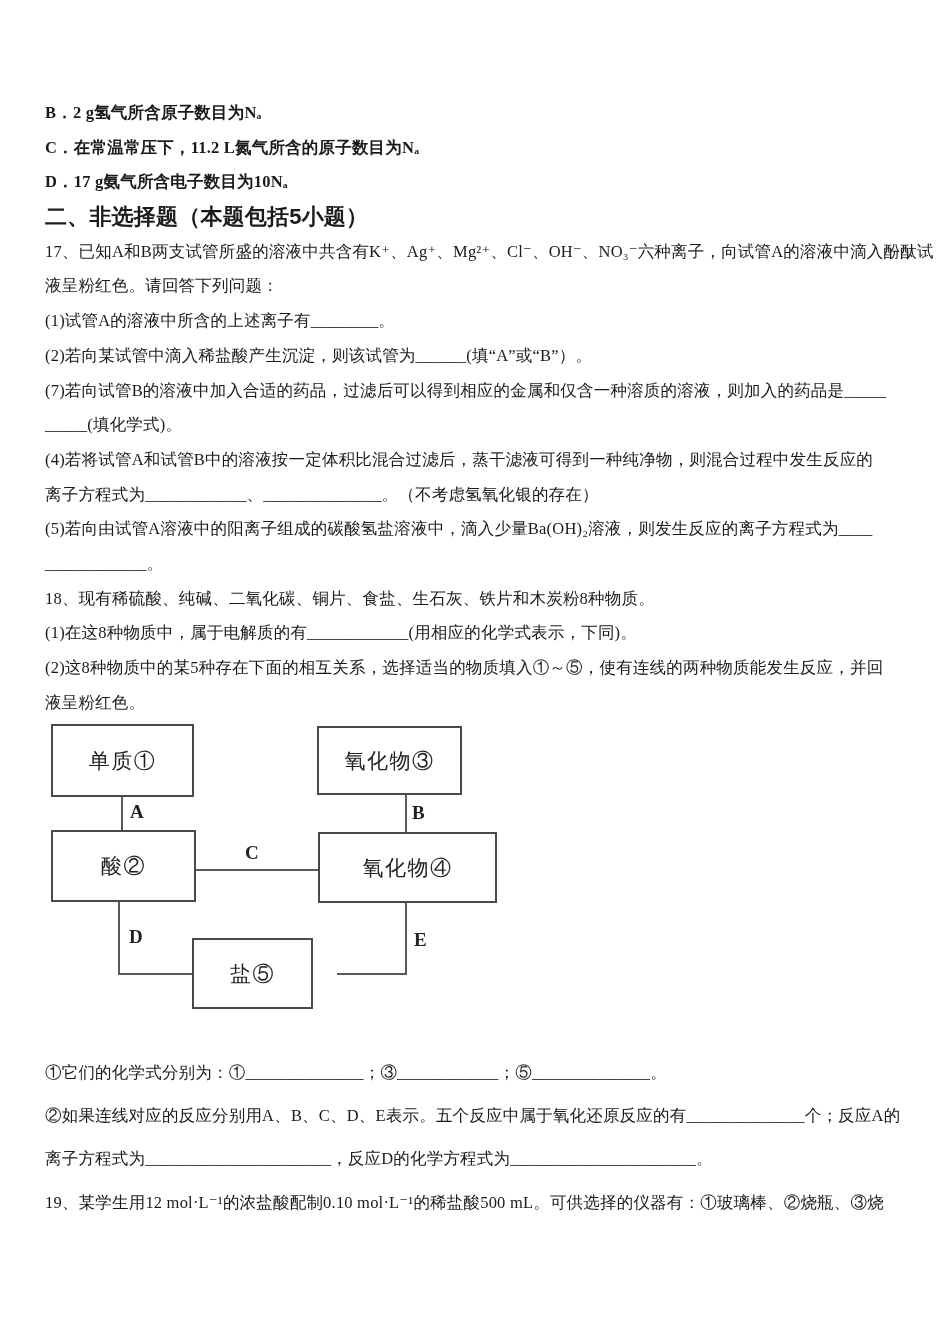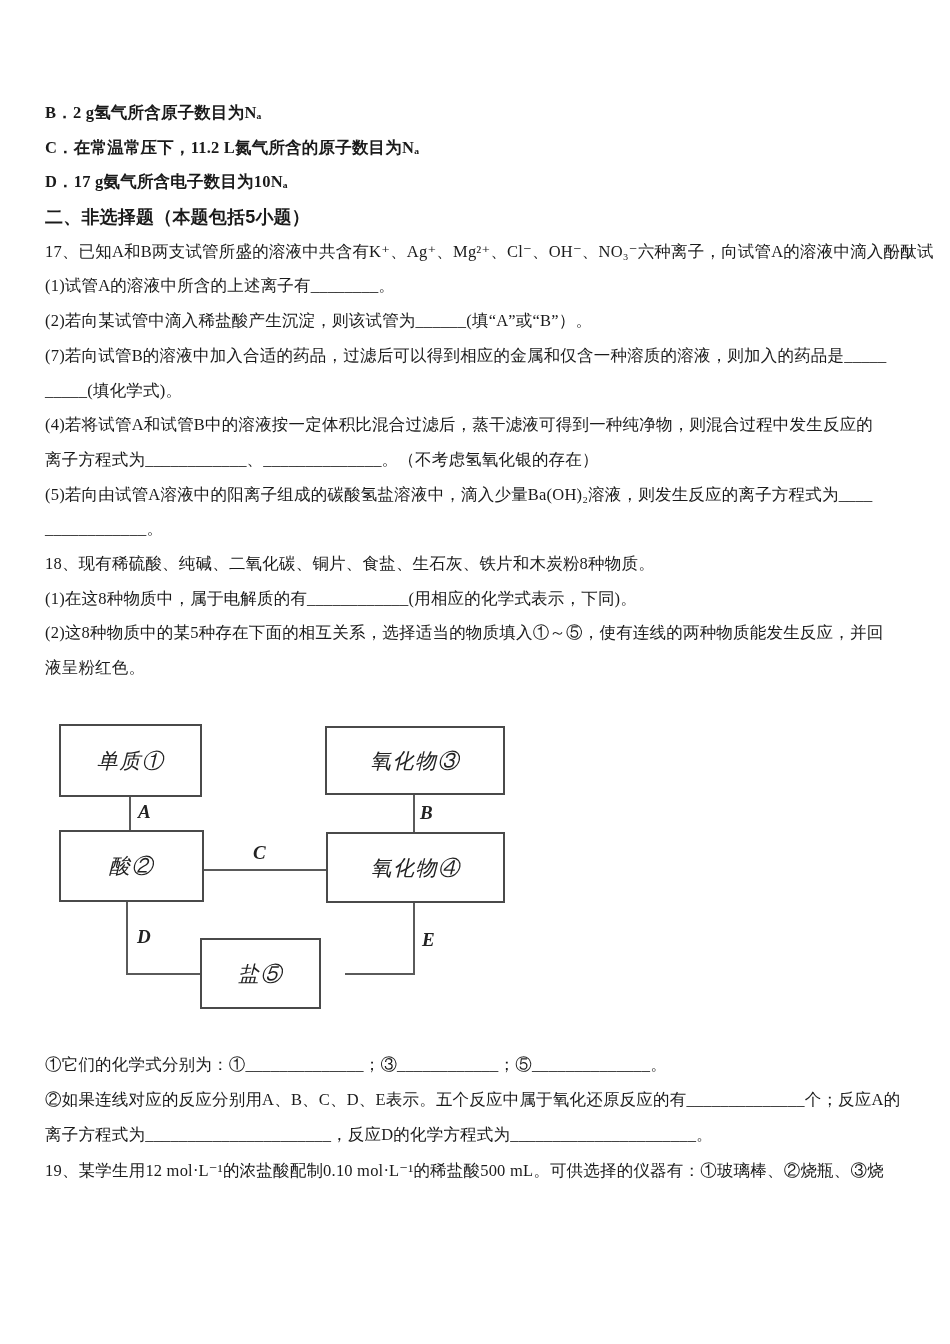--- a/index.html
+++ b/index.html
@@ -14,29 +14,29 @@
   }
   .flow{position:absolute;left:45px;right:24px;}
   .flow-top{top:96px;}
   .flow-bottom{top:1047px;}
   .line{
     font-size:16.5px;
     white-space:nowrap;
     letter-spacing:0.2px;
   }
   .flow-top .line{height:34.7px;line-height:34.7px;}
-  .flow-bottom .line{height:35.2px;line-height:35.2px;}
+  .flow-bottom .line{height:35.2px;line-height:35.2px;margin-top:8px;}
   .opt{font-weight:600;}
   .section{
     font-weight:bold;
     font-family:"Liberation Sans","DejaVu Sans",sans-serif;
-    font-size:18px;
+    font-size:22px;
   }
   
-  .diagram{position:absolute;left:8px;top:700px;width:520px;height:330px;font-style:italic;}
+  .diagram{position:absolute;left:0;top:700px;width:520px;height:330px;}
   .dbox{
     position:absolute;
     border:2px solid #4a4a4a;
     background:#ffffff;
     box-sizing:border-box;
     display:flex;align-items:center;justify-content:center;
     font-size:21px;letter-spacing:1.5px;color:#222222;
   }
   .dline{position:absolute;background:#5a5a5a;}
   .dlabel{
@@ -49,38 +49,39 @@
 <body>
 
 <div class="page">
 
   <div class="flow flow-top">
     <div class="line opt">B．2 g氢气所含原子数目为Nₐ</div>
     <div class="line opt">C．在常温常压下，11.2 L氮气所含的原子数目为Nₐ</div>
     <div class="line opt">D．17 g氨气所含电子数目为10Nₐ</div>
     <div class="line section">二、非选择题（本题包括5小题）</div>
     <div class="line">17、已知A和B两支试管所盛的溶液中共含有K⁺、Ag⁺、Mg²⁺、Cl⁻、OH⁻、NO₃⁻六种离子，向试管A的溶液中滴入酚酞试</div>
+    <div class="line">液呈粉红色。请回答下列问题：</div>
     <div class="line">(1)试管A的溶液中所含的上述离子有________。</div>
     <div class="line">(2)若向某试管中滴入稀盐酸产生沉淀，则该试管为______(填“A”或“B”）。</div>
     <div class="line">(7)若向试管B的溶液中加入合适的药品，过滤后可以得到相应的金属和仅含一种溶质的溶液，则加入的药品是_____</div>
     <div class="line">_____(填化学式)。</div>
     <div class="line">(4)若将试管A和试管B中的溶液按一定体积比混合过滤后，蒸干滤液可得到一种纯净物，则混合过程中发生反应的</div>
     <div class="line">离子方程式为____________、______________。（不考虑氢氧化银的存在）</div>
     <div class="line">(5)若向由试管A溶液中的阳离子组成的碳酸氢盐溶液中，滴入少量Ba(OH)₂溶液，则发生反应的离子方程式为____</div>
     <div class="line">____________。</div>
     <div class="line">18、现有稀硫酸、纯碱、二氧化碳、铜片、食盐、生石灰、铁片和木炭粉8种物质。</div>
     <div class="line">(1)在这8种物质中，属于电解质的有____________(用相应的化学式表示，下同)。</div>
     <div class="line">(2)这8种物质中的某5种存在下面的相互关系，选择适当的物质填入①～⑤，使有连线的两种物质能发生反应，并回</div>
     <div class="line">液呈粉红色。</div>
   </div>
 
   <div class="diagram">
 
     <div class="dbox" style="left:51px;top:24px;width:143px;height:73px;">单质①</div>
-    <div class="dbox" style="left:317px;top:26px;width:180px;height:69px;">氧化物③</div>
+    <div class="dbox" style="left:317px;top:26px;width:145px;height:69px;">氧化物③</div>
     <div class="dbox" style="left:51px;top:130px;width:145px;height:72px;">酸②</div>
     <div class="dbox" style="left:318px;top:132px;width:179px;height:71px;">氧化物④</div>
     <div class="dbox" style="left:192px;top:238px;width:121px;height:71px;">盐⑤</div>
 
     <div class="dline" style="left:121px;top:97px;width:2px;height:33px;"></div>
     <div class="dline" style="left:405px;top:95px;width:2px;height:37px;"></div>
     <div class="dline" style="left:196px;top:169px;width:122px;height:2px;"></div>
     <div class="dline" style="left:118px;top:202px;width:2px;height:73px;"></div>
     <div class="dline" style="left:118px;top:273px;width:74px;height:2px;"></div>
     <div class="dline" style="left:405px;top:203px;width:2px;height:72px;"></div>

